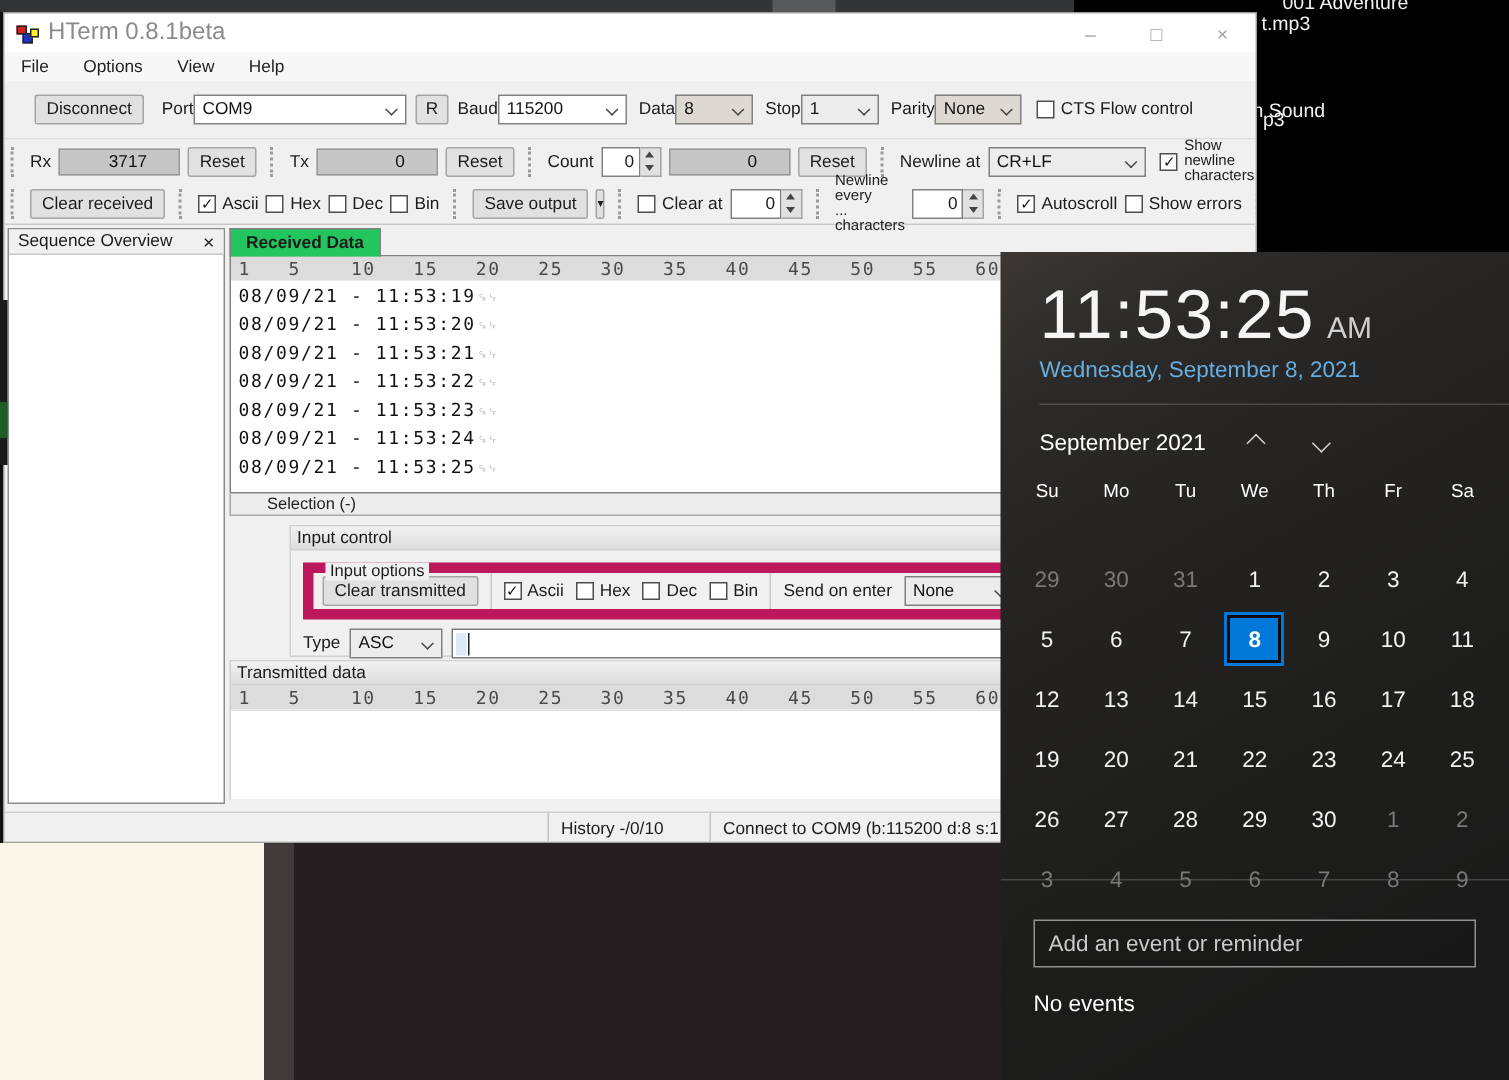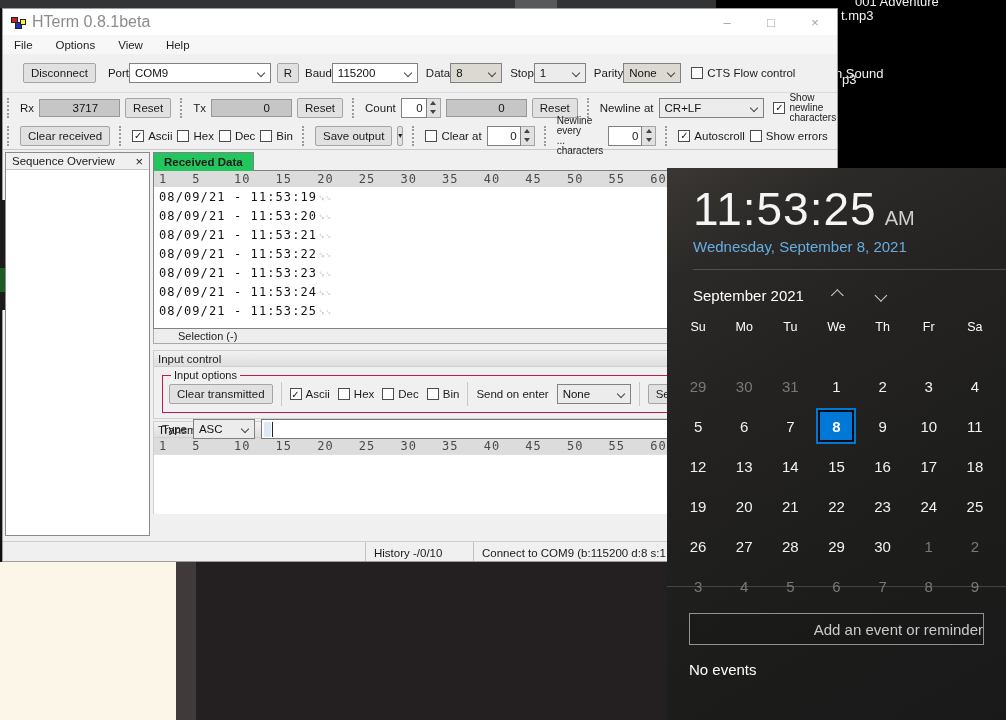--- a/index.html
+++ b/index.html
@@ -74,22 +74,22 @@
            display:flex; align-items:center;}
   .mono, .ruler { font-family:"DejaVu Sans Mono", monospace; font-size:12px; letter-spacing:1.1px; }
   .rline { height:19px; display:flex; align-items:center; padding-left:5px; color:#111; }
   .crlf { font-size:8.5px; color:#8f8f8f; letter-spacing:0; position:relative; top:2px; margin-left:1px;
           font-family:"DejaVu Sans", sans-serif;}
   .selbar { border:1px solid #a9a9a9; border-top:none; background:#ededed; height:15px; display:flex;
             align-items:center; padding-left:24px; font-size:11px; color:#222;}
   .panel { border:1px solid #cfcfcf; background:#f0f0f0; }
   .panel-title { height:16px; background:linear-gradient(#f2f2f2,#ddd); border-bottom:1px solid #cfcfcf;
                  display:flex; align-items:center; padding-left:4px; color:#1b1b1b;}
-  .inpanel { margin-top:6px; height:69px; }
-  .groupbox { border:1px solid #be185d; margin:8px 8px 0 8px; position:relative; height:38px;
+  .inpanel { margin-top:6px; height:88px;margin-left:40px; }
+  .groupbox { border:7px solid #be185d; margin:8px 8px 0 8px; position:relative; height:38px;
               display:flex; align-items:center; padding:0 6px; gap:8px;}
   .groupbox .gb-label { position:absolute; top:-7px; left:8px; background:#f0f0f0; padding:0 3px; font-size:11px;}
   .vsep { width:1px; height:24px; background:#c9c9c9; flex:none;}
   .type-row { display:flex; align-items:center; gap:6px; padding:6px 8px 0 8px;}
   .type-input { flex:1; height:20px; background:#fff; border:1px solid #7a7a7a; position:relative;}
   .type-input .caret { position:absolute; left:10px; top:2px; width:1px; height:15px; background:#222;}
   .type-input .selblock { position:absolute; left:2px; top:2px; width:7px; height:15px; background:#dce9f7;}
   .trans-panel { margin-top:2px; height:93px; }
   .trans-body { background:#fff; height:60px; border-top:1px solid #e0e0e0;}
   .statusbar { height:22px; border-top:1px solid #cfcfcf; background:#f0f0f0; display:flex; align-items:center; font-size:11.5px;}
@@ -117,21 +117,21 @@
   .dow-grid, .day-grid { display:grid; grid-template-columns:repeat(7,1fr); padding:0 8px; }
   .dow { height:30px; display:flex; align-items:center; justify-content:center; font-size:12.5px; color:#fff;}
   .day { height:40px; display:flex; align-items:center; justify-content:center; font-size:15px; color:#f2f2f2;}
   .day.dim { color:#797979; }
   .day .num { display:inline-flex; align-items:center; justify-content:center; width:36px; height:32px;margin-top:48px;}
   .day .num.sel { background:#0078d7; border:2px solid #0b0b0b; box-shadow:0 0 0 2px #0078d7;
                   font-weight:bold; color:#fff;}
   .today-sec { padding:12px 22px 0 22px; }
   .today-h { font-size:20px; font-weight:300; color:#fff; margin-top:2px;}
   .event-input { margin-top:14px; height:32px; border:1px solid #929292; display:flex; align-items:center;
-                 padding-left:9px; font-size:15px; color:#c9c9c9; background:rgba(0,0,0,0.08);justify-content:flex-end;}
+                 padding-left:9px; font-size:15px; color:#c9c9c9; background:rgba(0,0,0,0.08);}
   .no-events { margin-top:16px; font-size:15px; color:#fff;}
 </style>
 </head>
 <body>
 
 <div class="desktop">
 
   <div class="top-strip"></div>
   <div class="top-strip-light"></div>
   <div class="black-bg">

